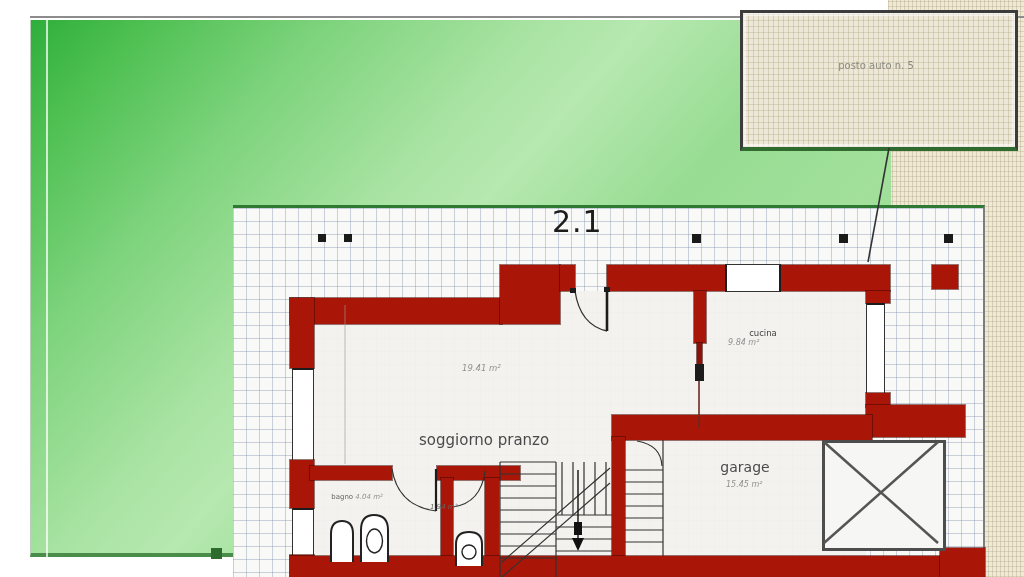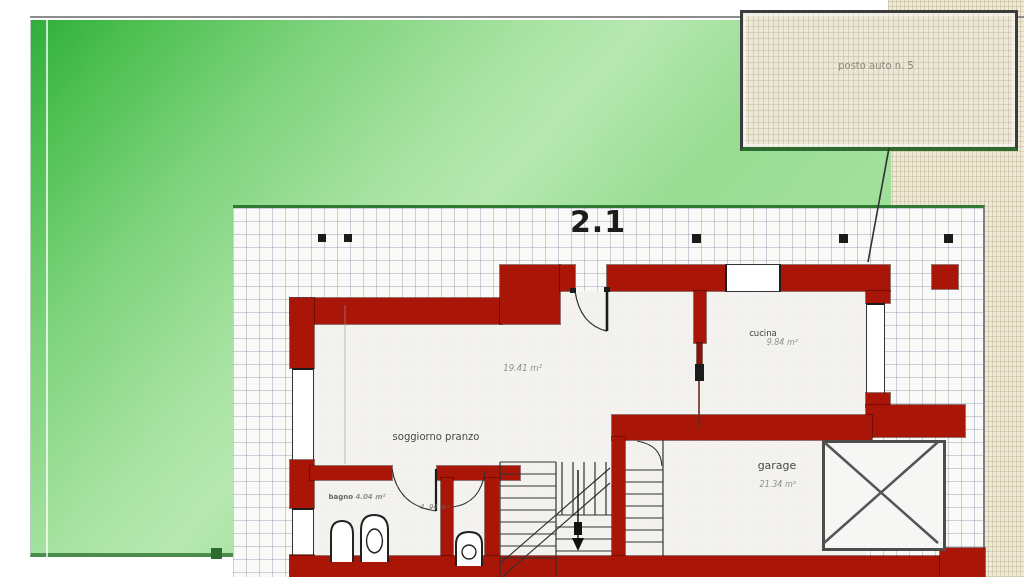--- a/index.html
+++ b/index.html
@@ -45,21 +45,21 @@
     background-color:#ece7d6;
     background-image:
       repeating-linear-gradient(0deg, rgba(160,150,110,.28) 0 1px, transparent 1px 6px),
       repeating-linear-gradient(90deg, rgba(160,150,110,.30) 0 1px, transparent 1px 5px);
     border:3px solid #3c3c3c;
     border-bottom:4px solid #2f6b2f;
     box-shadow:inset 0 0 0 3px rgba(255,255,255,.55);
   }
   
   .lbl{color:#4a4a4a;text-align:center;white-space:nowrap;}
-  .area{color:#909090;font-style:italic;text-align:right;white-space:nowrap;}
+  .area{color:#909090;font-style:italic;text-align:left;white-space:nowrap;}
   .plan-number{font-size:30px;color:#1c1c1c;letter-spacing:1px;}
   .tiny{font-size:7px;}
   svg{position:absolute;left:0;top:0;}
 </style>
 </head>
 <body>
 
 <div id="stage">
 
   <div class="abs gravel" style="left:888px;top:0;width:136px;height:577px;"></div>
@@ -180,32 +180,32 @@
     <g stroke="#222" stroke-width="2" fill="#ffffff">
       <path d="M361,562 L361,530 Q361,515 374,515 Q388,515 388,530 L388,562"></path>
       <ellipse cx="374.5" cy="541" rx="8" ry="12" stroke-width="1.4"></ellipse>
     </g>
     <g stroke="#222" stroke-width="2" fill="#ffffff">
       <path d="M456,566 L456,544 Q456,532 469,532 Q482,532 482,544 L482,566"></path>
       <circle cx="469" cy="552" r="7" stroke-width="1.4"></circle>
     </g>
   </svg>
 
-  <div class="abs plan-number" style="left:570px;top:204px;font-weight:bold;">2.1</div>
+  <div class="abs plan-number" style="left:552px;top:204px;">2.1</div>
 
   <div class="abs lbl" style="left:770px;top:60px;width:212px;font-size:10px;color:#8a8a82;">posto auto n. 5</div>
 
   <div class="abs area" style="left:462px;top:363px;width:80px;font-size:8.5px;">19.41 m²</div>
-  <div class="abs lbl" style="left:376px;top:431px;width:120px;font-size:10px;">soggiorno pranzo</div>
+  <div class="abs lbl" style="left:419px;top:431px;width:120px;font-size:15px;">soggiorno pranzo</div>
 
   <div class="abs lbl" style="left:728px;top:328px;width:70px;font-size:8.5px;color:#3f3f3f;">cucina</div>
   <div class="abs area" style="left:728px;top:338px;width:70px;font-size:8px;">9.84 m²</div>
 
-  <div class="abs lbl" style="left:742px;top:459px;width:70px;font-size:11px;">garage</div>
-  <div class="abs area" style="left:726px;top:480px;width:70px;font-size:8px;">21.34 m²</div>
-
-  <div class="abs lbl tiny" style="left:322px;top:493px;width:70px;color:#666;font-weight:bold;">
+  <div class="abs lbl" style="left:710px;top:459px;width:70px;font-size:14px;">garage</div>
+  <div class="abs area" style="left:726px;top:480px;width:70px;font-size:8px;">15.45 m²</div>
+
+  <div class="abs lbl tiny" style="left:322px;top:493px;width:70px;color:#666;">
     <span>bagno</span>
     <span class="area tiny">4.04 m²</span>
   </div>
-  <div class="abs area tiny" style="left:406px;top:503px;width:44px;color:#666;font-family:Liberation Mono, monospace;">1.94 m²</div>
+  <div class="abs area tiny" style="left:430px;top:503px;width:44px;color:#666;">1.94 m²</div>
 
 </div>
 
 </body></html>

